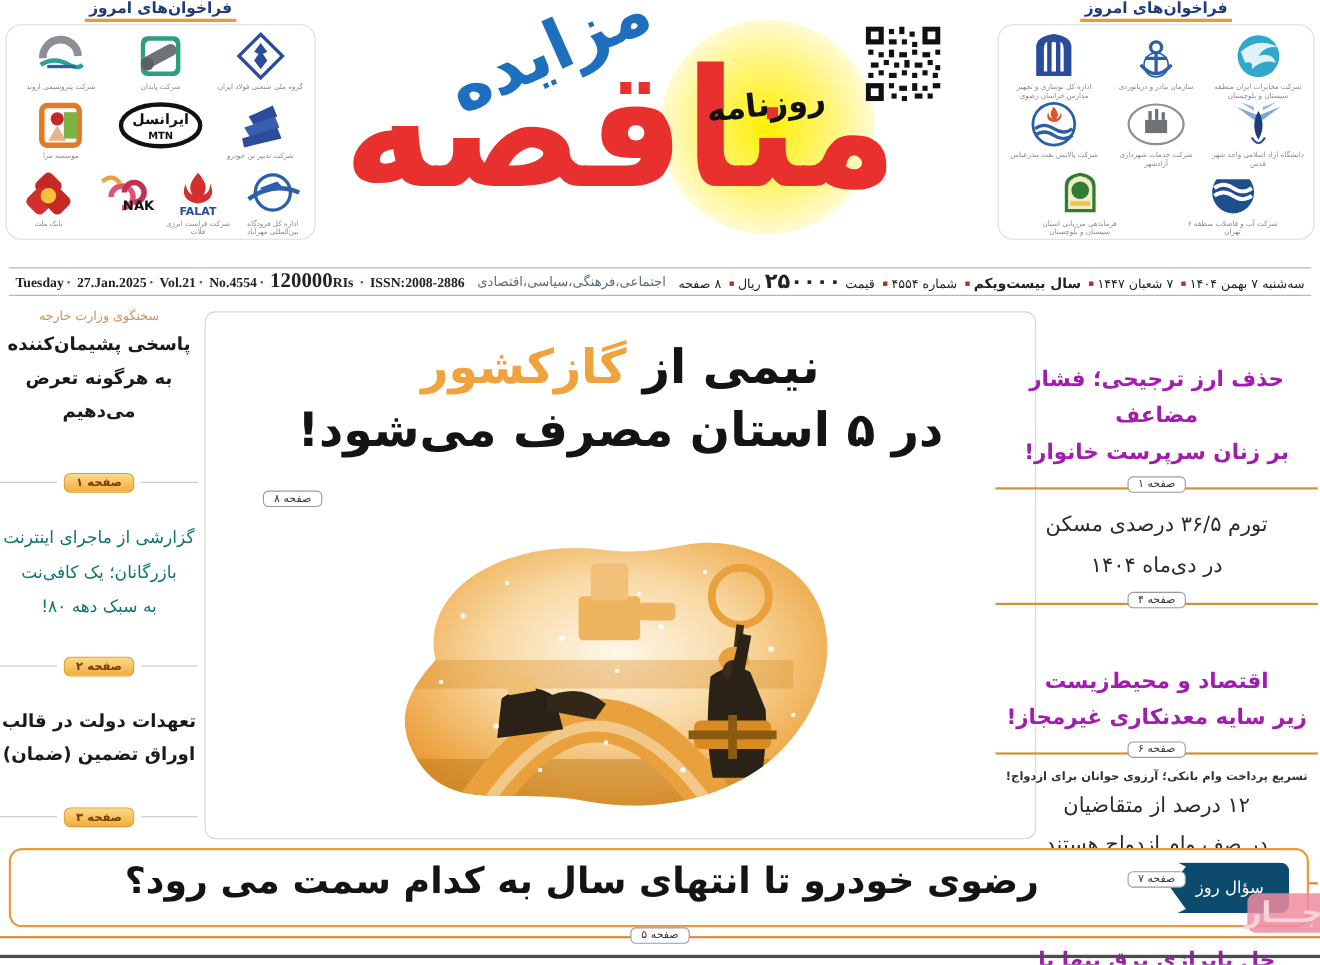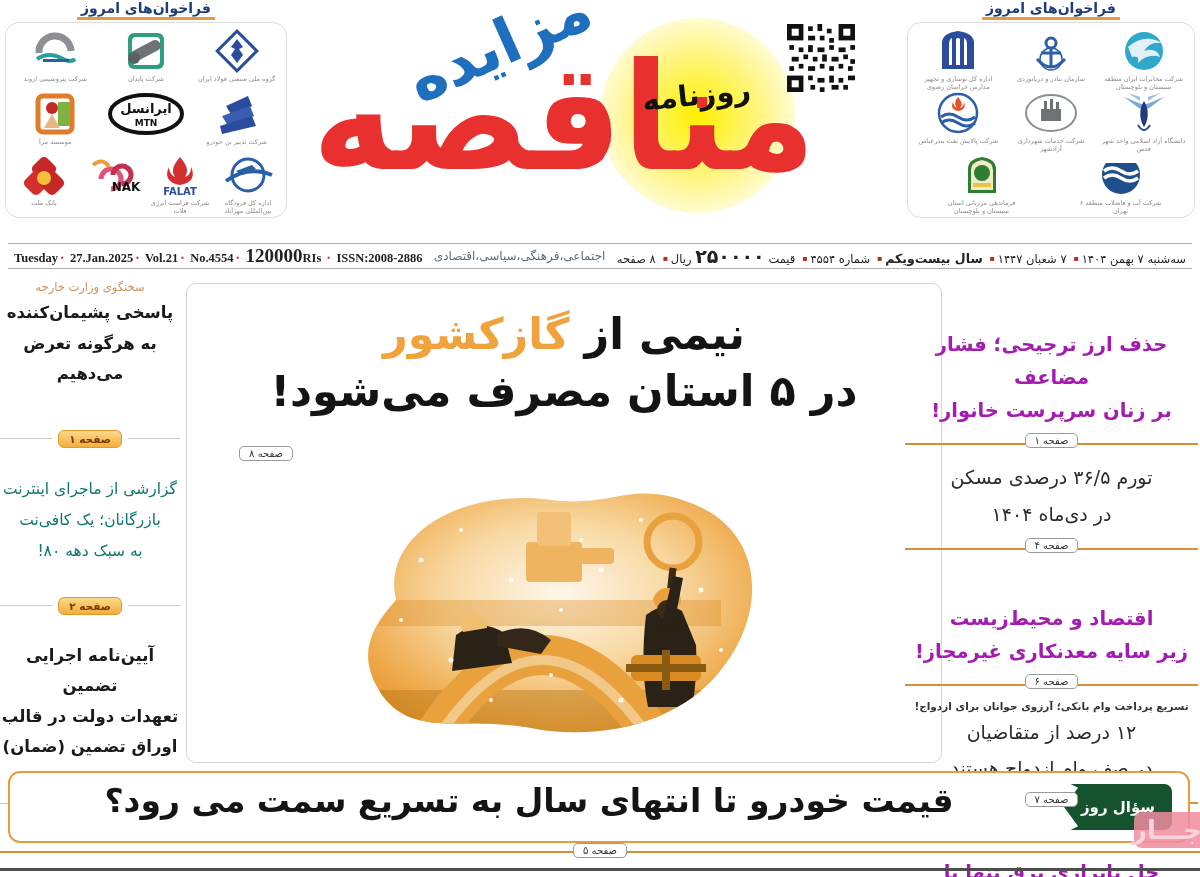--- a/index.html
+++ b/index.html
@@ -75,23 +75,23 @@
   .rc-kick{font-size:10.5px;font-weight:bold;color:#333;margin-bottom:2px;}
   .rc-sep{position:relative;height:16px;margin:6px 0 10px;}
   .rc-sep .ln{position:absolute;left:0;right:0;top:10px;border-top:2px solid #D49035;}
   .rc-sep .badge-w{position:absolute;left:50%;transform:translateX(-50%);top:0;z-index:2;}
 
   
   .bottom-box{position:absolute;left:8px;top:771px;width:1182px;height:72px;border:2px solid #E89B3C;
               border-radius:12px;box-sizing:border-box;background:#fff;}
   .bq{position:absolute;left:40px;right:180px;top:8px;text-align:center;font-size:33px;font-weight:bold;
       color:#141414;direction:rtl;letter-spacing:-1px;}
-  .tag{position:absolute;right:16px;top:11px;width:108px;height:46px;background:#14532d;color:#fff;
+  .tag{position:absolute;right:16px;top:11px;width:108px;height:46px;background:#0c4a6e;color:#fff;
        font-size:15px;display:flex;align-items:center;justify-content:center;direction:rtl;
-       clip-path:polygon(0% 50%,13% 8%,6% 0%,100% 0%,100% 100%,6% 100%,13% 92%);border-radius:8px;font-weight:bold;}
+       clip-path:polygon(0% 50%,13% 8%,6% 0%,100% 0%,100% 100%,6% 100%,13% 92%);border-radius:8px;}
   .bottom-line{position:absolute;left:0;right:0;top:851px;border-top:2px solid #D49035;}
   .b-badge{position:absolute;left:50%;transform:translateX(-50%);top:843px;z-index:2;}
   .footer-line{position:absolute;left:0;right:0;top:868px;border-top:3px solid #4D4D4D;}
   .watermark{position:absolute;right:0;top:812px;width:66px;height:36px;background:rgba(240,140,160,.85);
              border-radius:8px 0 0 8px;display:flex;align-items:center;justify-content:center;
              color:#F8D2DC;font-size:26px;font-weight:bold;direction:rtl;z-index:3;}
 </style>
 </head>
 <body>
 
@@ -370,21 +370,20 @@
         <div>به سبک دهه ۸۰!</div>
       </div>
     </div>
     <div class="lc-sep" style="margin-top:30px;">
       <span class="ln"></span>
       <span class="badge-y">صفحه ۲</span>
       <span class="ln"></span>
     </div>
     <div>
       <div class="lc-head">
-        <div>آیین‌نامه اجرایی تضمین</div>
         <div>تعهدات دولت در قالب</div>
         <div>اوراق تضمین (ضمان)</div>
       </div>
     </div>
     <div class="lc-sep" style="margin-top:32px;">
       <span class="ln"></span>
       <span class="badge-y">صفحه ۳</span>
       <span class="ln"></span>
     </div>
   </div>
@@ -498,20 +497,20 @@
       </div>
     </div>
     <div class="rc-sep">
       <span class="badge-w">صفحه ۸</span>
         <span class="ln"></span>
     </div>
   </div>
 
   <div class="bottom-box">
     <div class="tag">سؤال روز</div>
-    <div class="bq">قیمت خودرو تا انتهای سال به تسریع سمت می رود؟</div>
+    <div class="bq">رضوی خودرو تا انتهای سال به کدام سمت می رود؟</div>
   </div>
   <div class="bottom-line"></div>
   <span class="badge-w b-badge">صفحه ۵</span>
   <div class="watermark">جـــار</div>
   <div class="footer-line"></div>
 
 </div>
 
 </body></html>

